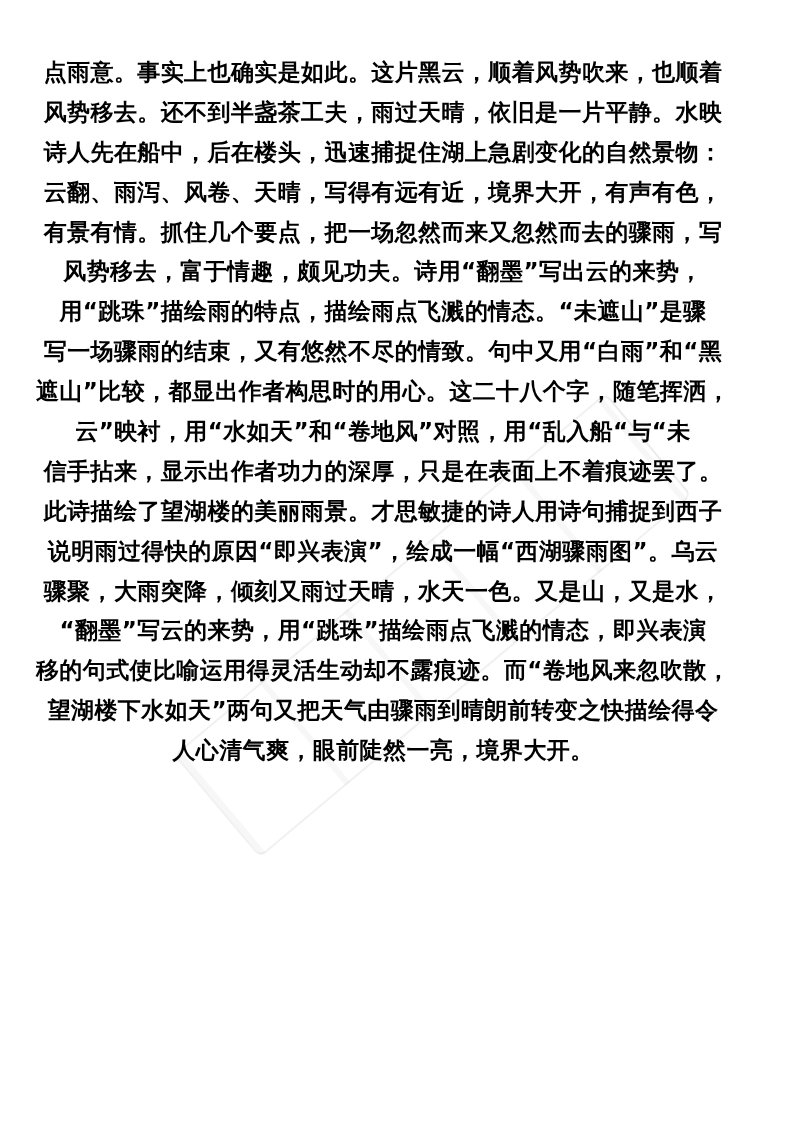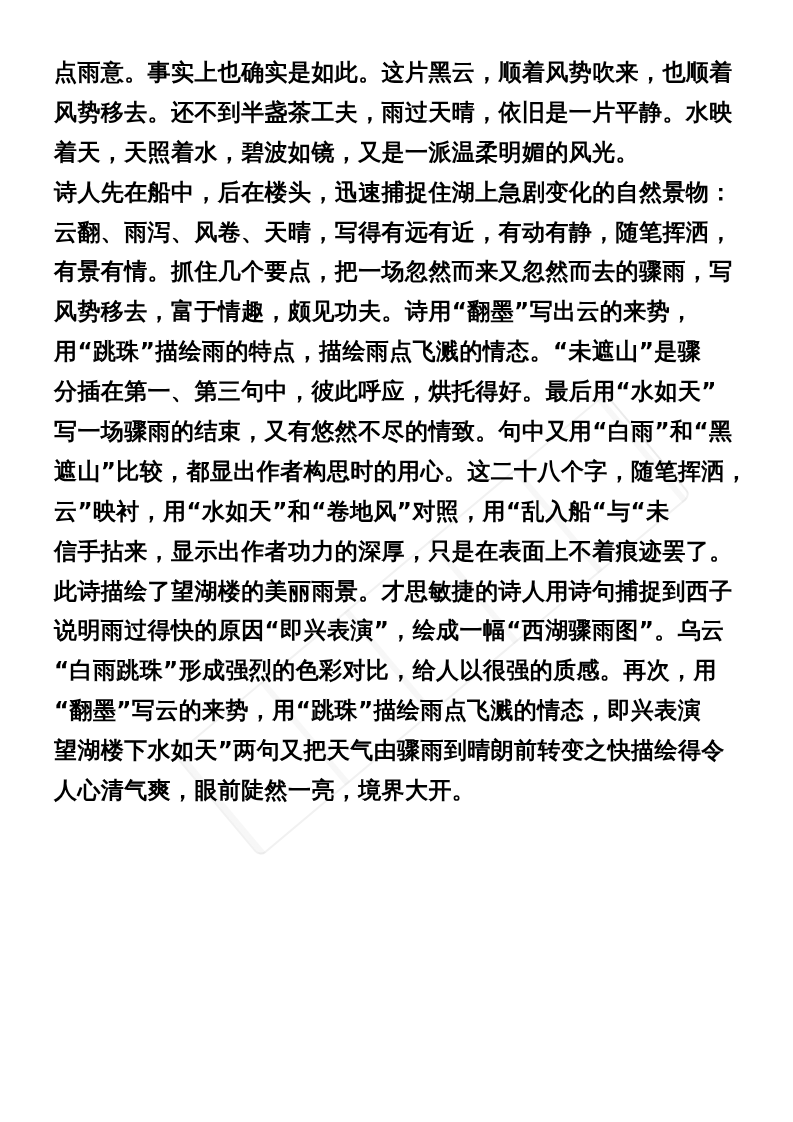--- a/index.html
+++ b/index.html
@@ -39,23 +39,24 @@
       border-radius: 8px;
       background:
         repeating-linear-gradient(90deg,
           rgba(210,210,210,0.18) 0px,
           rgba(210,210,210,0.18) 6px,
           transparent 6px,
           transparent 110px);
     }
     .content {
       position: absolute;
-      left: 54px;
+      left: 33px;
       top: 53px;
       width: 700px;
+      text-align: center;
     }
     .line {
       font-family: "DejaVu Sans", "Liberation Sans", sans-serif;
       font-weight: bold;
       font-size: 23px;
       line-height: 39.9px;
       height: 39.9px;
       color: #000000;
       white-space: nowrap;
       letter-spacing: 0.4px;
@@ -65,31 +66,30 @@
 <body>
 
 <div class="page">
   <div class="watermark">
     <div class="band"></div>
   </div>
 
   <div class="content">
     <div class="line">点雨意。事实上也确实是如此。这片黑云，顺着风势吹来，也顺着</div>
     <div class="line">风势移去。还不到半盏茶工夫，雨过天晴，依旧是一片平静。水映</div>
-    <div class="line">着天，天照着水，碧波如镜，又是一派温柔明媚的风光。</div>
     <div class="line">诗人先在船中，后在楼头，迅速捕捉住湖上急剧变化的自然景物：</div>
-    <div class="line">云翻、雨泻、风卷、天晴，写得有远有近，有动有静，随笔挥洒，</div>
+    <div class="line">云翻、雨泻、风卷、天晴，写得有远有近，境界大开，有声有色，</div>
     <div class="line">有景有情。抓住几个要点，把一场忽然而来又忽然而去的骤雨，写</div>
     <div class="line">风势移去，富于情趣，颇见功夫。诗用“翻墨”写出云的来势，</div>
     <div class="line">用“跳珠”描绘雨的特点，描绘雨点飞溅的情态。“未遮山”是骤</div>
-    <div class="line">分插在第一、第三句中，彼此呼应，烘托得好。最后用“水如天”</div>
     <div class="line">写一场骤雨的结束，又有悠然不尽的情致。句中又用“白雨”和“黑</div>
     <div class="line">遮山”比较，都显出作者构思时的用心。这二十八个字，随笔挥洒，</div>
     <div class="line">云”映衬，用“水如天”和“卷地风”对照，用“乱入船“与“未</div>
     <div class="line">信手拈来，显示出作者功力的深厚，只是在表面上不着痕迹罢了。</div>
     <div class="line">此诗描绘了望湖楼的美丽雨景。才思敏捷的诗人用诗句捕捉到西子</div>
     <div class="line">说明雨过得快的原因“即兴表演”，绘成一幅“西湖骤雨图”。乌云</div>
-    <div class="line">“白雨跳珠”形成强烈的色彩对比，给人以很强的质感。再次，用</div>
+    <div class="line">骤聚，大雨突降，倾刻又雨过天晴，水天一色。又是山，又是水，</div>
     <div class="line">“翻墨”写云的来势，用“跳珠”描绘雨点飞溅的情态，即兴表演</div>
+    <div class="line">移的句式使比喻运用得灵活生动却不露痕迹。而“卷地风来忽吹散，</div>
     <div class="line">望湖楼下水如天”两句又把天气由骤雨到晴朗前转变之快描绘得令</div>
     <div class="line">人心清气爽，眼前陡然一亮，境界大开。</div>
   </div>
 </div>
 
 </body></html>

